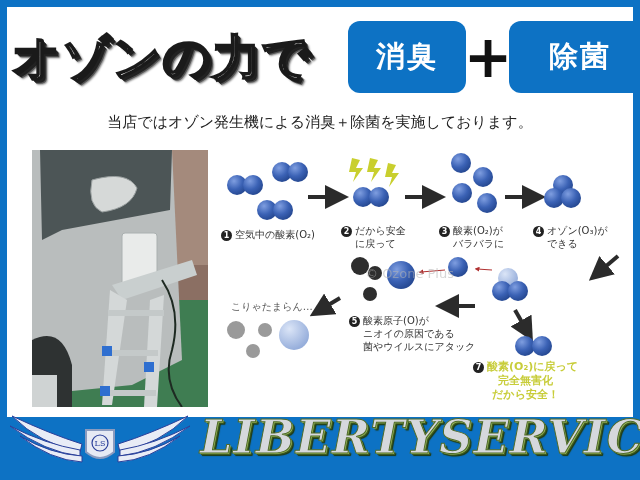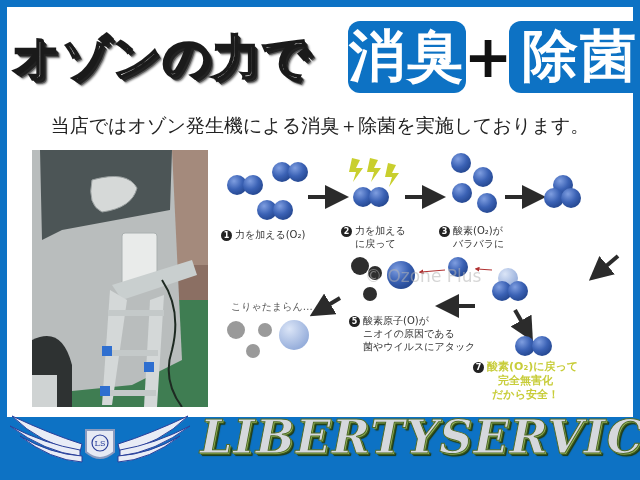--- a/index.html
+++ b/index.html
@@ -10,40 +10,40 @@
   .panel { position: absolute; left: 7px; top: 7px; width: 626px; height: 410px; background: #ffffff; }
 
   
   .headline { position: absolute; left: 12px; top: 18px; height: 80px; display: flex; align-items: center; }
   .headline-main {
     font-family: Liberation Mono, monospace; font-weight: bold; font-size: 48px; color: #ffffff; letter-spacing: 1px;
     -webkit-text-stroke: 2px #1a1a1a;
     text-shadow: 2px 2px 0 #222, 3px 3px 0 #222, 4px 4px 0 #555, 5px 5px 2px #888;
   }
   .tag { position: absolute; top: 21px; height: 72px; background: #0d72c4; border-radius: 12px;
-    color: #ffffff; font-weight: bold; font-size: 56px; display: flex; align-items: center; justify-content: center; letter-spacing: 2px; }
+    color: #ffffff; font-weight: bold; font-size: 29px; display: flex; align-items: center; justify-content: center; letter-spacing: 2px; }
   .tag-deodorize { left: 348px; width: 118px; }
   .tag-sterilize { left: 509px; width: 142px; }
   .plus { position: absolute; left: 468px; top: 24px; width: 40px; height: 66px; color: #111; font-weight: bold;
     font-size: 58px; display: flex; align-items: center; justify-content: center; }
 
   .subtitle { position: absolute; left: 0; width: 640px; top: 113px; text-align: center;
-    font-family: "DejaVu Serif", serif; font-size: 19px; color: #222; }
+    font-family: "DejaVu Serif", serif; font-size: 15px; color: #222; }
 
   
   .photo { position: absolute; left: 32px; top: 150px; width: 176px; height: 257px; overflow: hidden; background: #6d7870; }
 
   
   .diagram { position: absolute; left: 215px; top: 148px; width: 418px; height: 262px; }
   .lbl { position: absolute; font-size: 10px; color: #333; line-height: 13px; white-space: nowrap; }
   .num { display: inline-block; width: 11px; height: 11px; border-radius: 50%; background: #222; color: #fff;
     font-size: 8px; text-align: center; line-height: 11px; margin-right: 3px; vertical-align: middle; font-weight: bold; }
   .lbl7 { color: #c8cd3a; font-weight: bold; font-size: 11px; line-height: 14px; text-align: center; }
   .lbl6 strong { font-size: 14px; color: #111; }
-  .watermark { position: absolute; left: 150px; top: 118px; font-size: 17px; color: rgba(180,180,180,0.55); }
+  .watermark { position: absolute; left: 150px; top: 118px; font-size: 13px; color: rgba(180,180,180,0.55); }
 
   
   .footer { position: absolute; left: 0; top: 404px; width: 640px; height: 67px; }
   .brand { position: absolute; left: 200px; top: 6px; width: 430px; height: 54px; display: flex; align-items: flex-start;
     font-family: "DejaVu Serif", serif; font-style: italic; font-weight: bold; font-size: 46px; color: #d6d8dc;
     letter-spacing: 1px; white-space: nowrap;
     -webkit-text-stroke: 1px #4f6b2a;
     text-shadow: 1px 1px 0 #9bb85a, 2px 2px 0 #3d5a20, 3px 3px 1px #1f3a10; }
   .brand .gap { display: inline-block; width: 26px; }
 </style>
@@ -166,29 +166,33 @@
 
       <g fill="#9a9a9a">
         <circle cx="21" cy="182" r="9"></circle>
           <circle cx="50" cy="182" r="7"></circle>
           <circle cx="38" cy="203" r="7"></circle>
       </g>
       <circle cx="79" cy="187" r="15" fill="url(#molL)"></circle>
     </svg>
 
     <div class="lbl" style="left:6px;top:80px">
-      <span class="num">1</span><span>力を加える(O₂)</span>
+      <span class="num">1</span><span>空気中の酸素(O₂)</span>
     </div>
     <div class="lbl" style="left:126px;top:76px">
-      <span class="num">2</span><span>力を加える</span><br>
+      <span class="num">2</span><span>だから安全</span><br>
       <span style="padding-left:14px">に戻って</span>
     </div>
     <div class="lbl" style="left:224px;top:76px">
       <span class="num">3</span><span>酸素(O₂)が</span><br>
       <span style="padding-left:14px">バラバラに</span>
+    </div>
+    <div class="lbl" style="left:318px;top:76px">
+      <span class="num">4</span><span>オゾン(O₃)が</span><br>
+      <span style="padding-left:14px">できる</span>
     </div>
     <div class="lbl" style="left:134px;top:166px">
       <span class="num">5</span><span>酸素原子(O)が</span><br>
       <span style="padding-left:14px">ニオイの原因である</span><br>
       <span style="padding-left:14px">菌やウイルスにアタック</span>
     </div>
     <div class="lbl" style="left:16px;top:152px;font-size:10px;color:#555">こりゃたまらん…</div>
     <div class="lbl lbl7" style="left:258px;top:212px">
       <span class="num">7</span><span>酸素(O₂)に戻って</span><br>
       <span>完全無害化</span><br>

